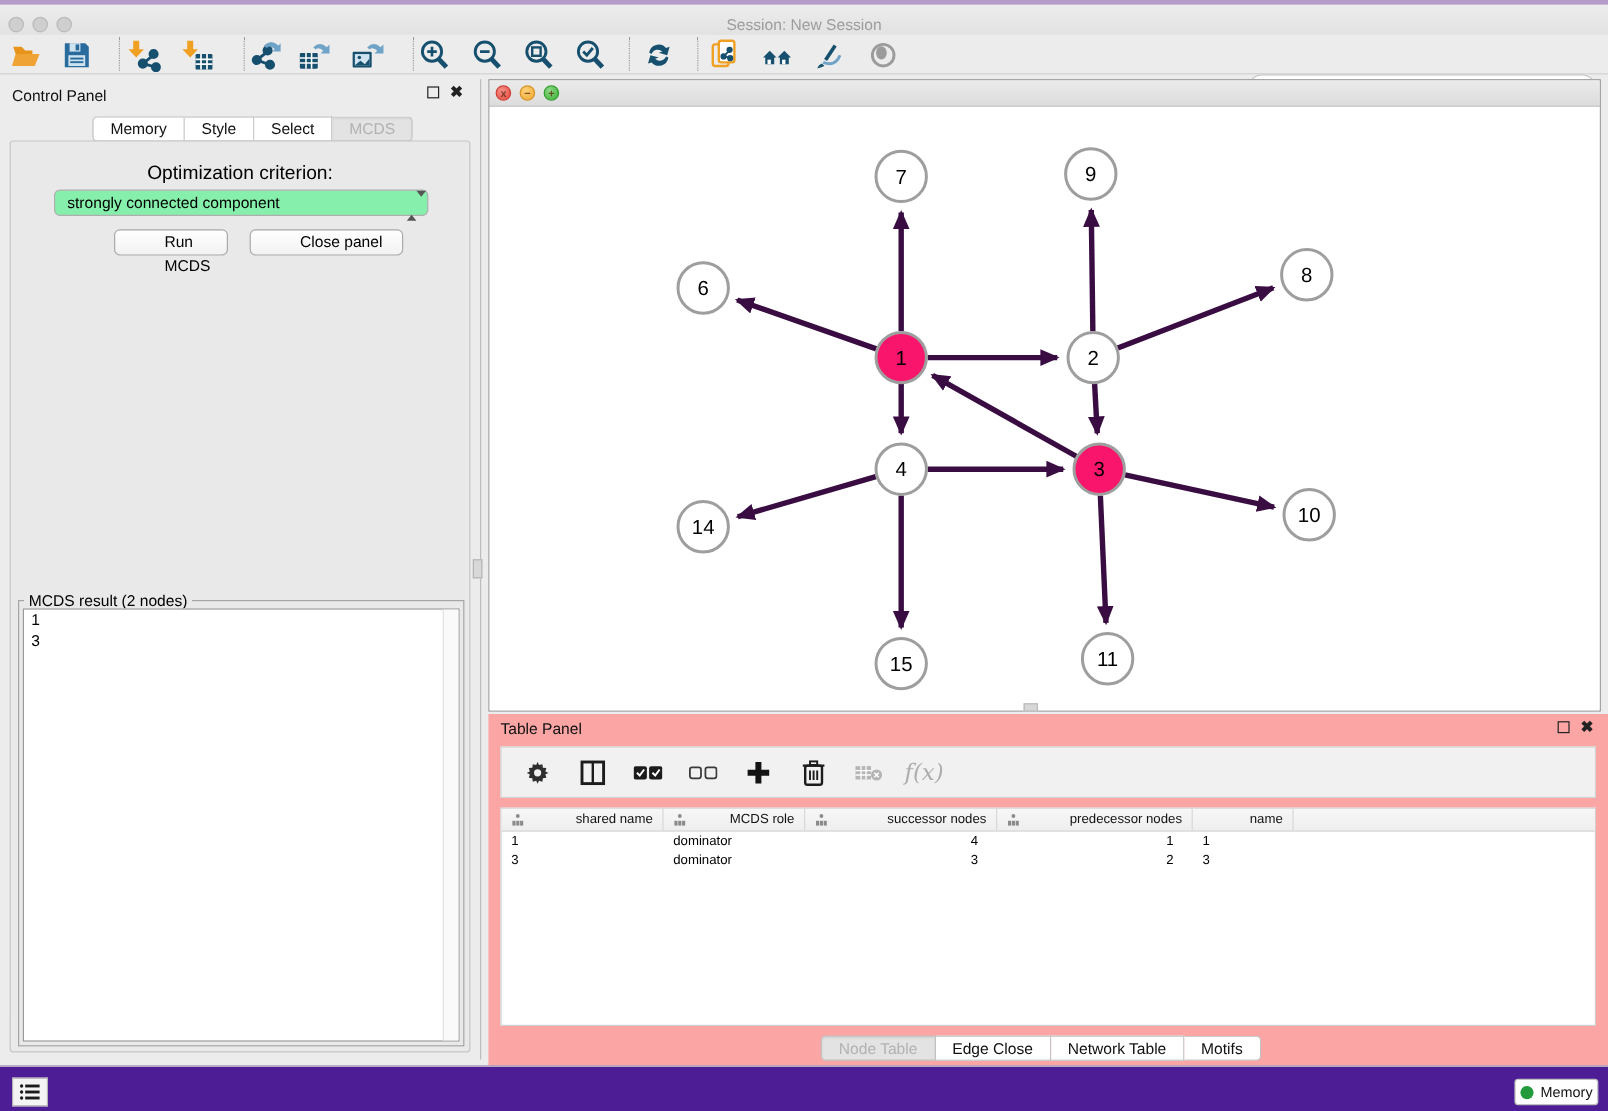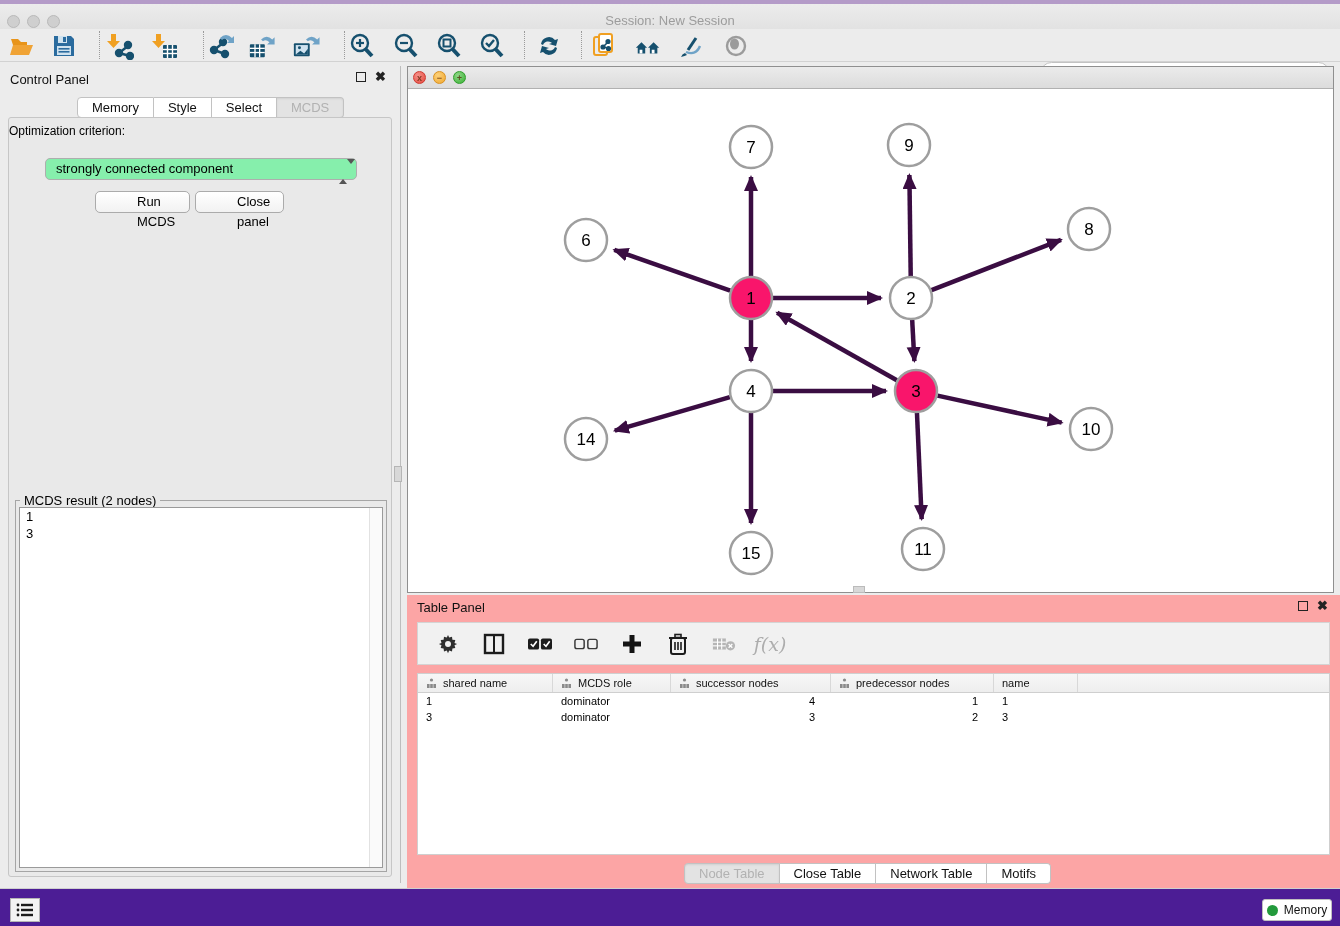--- a/index.html
+++ b/index.html
@@ -28,28 +28,28 @@
   #cp-btns { right:14px; }
   .float-box { width:10px; height:10px; border:1.5px solid #222; background:transparent; display:inline-block; }
   .close-x { font-size:13px; font-weight:bold; color:#222; line-height:10px; }
   .tabbar { position:absolute; display:flex; }
   #cp-tabs { left:77px; top:31px; }
   .tab { height:21px; padding:0 14px; font-size:13px; line-height:20px; background:#fff; border:1px solid #c2c2c2; border-left:none; color:#111; text-align:center; }
   .tab:first-child { border-left:1px solid #c2c2c2; border-radius:4px 0 0 4px; }
   .tab:last-child { border-radius:0 4px 4px 0; }
   .tab.selected { background:#e3e3e3; color:#b2b2b2; box-shadow:inset 0 1px 2px rgba(0,0,0,0.08); }
   #cp-content { position:absolute; left:8px; top:51px; width:384px; height:760px; background:#e9e9e9; border:1px solid #c6c6c6; border-radius:3px; }
-  #opt-label { position:absolute; left:0; top:6px; width:100%; font-size:12px; color:#000; }
+  #opt-label { position:absolute; left:0; top:18px; width:100%; text-align:center; font-size:16px; color:#000; }
   #criterion-select { position:absolute; left:36px; top:40px; width:312px; height:22px; background:#86efac; border:1px solid #aeaeae; border-radius:5px; font-size:13px; line-height:20px; padding-left:10px; color:#000; }
   .spinner { position:absolute; right:7px; top:3px; width:10px; height:16px; }
   .spin-up { width:0;height:0;border-left:4px solid transparent;border-right:4px solid transparent;border-bottom:5px solid #555; margin-bottom:3px; }
   .spin-dn { width:0;height:0;border-left:4px solid transparent;border-right:4px solid transparent;border-top:5px solid #555; }
   .aqua-btn { position:absolute; top:73px; height:22px; background:linear-gradient(#ffffff,#f2f2f2); border:1px solid #ababab; border-radius:5px; font-size:13px; text-align:left; line-height:20px; color:#000;padding-left:41px; }
   #run-btn { left:86px; width:95px; }
-  #closepanel-btn { left:186px; width:89px; }
+  #closepanel-btn { left:199px; width:128px; }
   #mcds-result { position:absolute; left:6px; top:382px; width:372px; height:372px; border:1px solid #a5a5a5; }
   #mcds-legend { position:absolute; left:4px; top:-8px; background:#e9e9e9; padding:0 4px; font-size:13px; color:#000; }
   #mcds-textarea { position:absolute; left:3px; top:6px; width:364px; height:361px; background:#fff; border:1px solid #9a9a9a; font-size:13px; color:#000; }
   .result-line { padding-left:6px; line-height:17px; }
   #mcds-scroll { position:absolute; right:0; top:0; width:13px; height:100%; background:#fafafa; border-left:1px solid #e2e2e2; }
 
   
   #net-window { left:407px; top:66px; width:927px; height:527px; border:1px solid #8f8f8f; background:#fff; }
   #net-titlebar { position:absolute; left:0; top:0; width:100%; height:22px; background:linear-gradient(#ebebeb,#dcdcdc); border-bottom:1px solid #b1b1b1; }
   #net-lights { position:absolute; left:5px; top:4px; display:flex; gap:7px; }
@@ -63,21 +63,21 @@
   #splitter-bottom { left:853px; top:586px; width:12px; height:7px; background:#d8d8d8; border:1px solid #bbb; }
 
   
   #table-panel { left:407px; top:595px; width:933px; height:293px; background:#fca5a5; }
   #tp-header { position:absolute; left:10px; top:5px; font-size:13px; color:#111; }
   #tp-btns { right:12px; }
   #tp-toolbar { position:absolute; left:10px; top:27px; width:913px; height:43px; background:#f1f1f1; border:1px solid #d4d4d4; display:flex; align-items:center; gap:22px; padding-left:18px; }
   #tp-table { position:absolute; left:10px; top:78px; width:913px; height:182px; background:#fff; border:1px solid #cfcfcf; font-size:11px; }
   #tp-table .hdr { display:flex; background:linear-gradient(#f7f7f7,#eee); border-bottom:1px solid #cfcfcf; height:19px; }
   .hcell { display:flex; align-items:center; gap:6px; padding-left:8px; border-right:1px solid #d8d8d8; color:#111; }
-  .hcell .hlabel { flex:1; text-align:left; padding-right:8px; }
+  .hcell .hlabel { flex:1; text-align:right; padding-right:8px; }
   .trow { display:flex; height:16px; line-height:16px; color:#000; }
   .tcell { padding:0 8px; overflow:hidden; white-space:nowrap; }
   .c0 { width:135px; } .c1 { width:118px; } .c2 { width:160px; } .c3 { width:163px; } .c4 { width:84px; }
   .num-right { text-align:right; padding-right:16px; }
   #tp-tabs { left:277px; top:268px; }
   .tp-icon { width:24px; height:24px; display:flex; align-items:center; justify-content:center; }
 
   
   #status-bar { left:0; top:888px; width:1340px; height:38px; background:#4c1d95; border-top:1px solid #cfcfcf; }
   #list-btn { position:absolute; left:10px; top:9px; width:30px; height:24px; background:#f4f4f4; border:1px solid #b5b5b5; display:flex; align-items:center; justify-content:center; }
@@ -466,21 +466,21 @@
         <div class="tcell c0">3</div>
         <div class="tcell c1">dominator</div>
         <div class="tcell c2 num-right">3</div>
         <div class="tcell c3 num-right">2</div>
         <div class="tcell c4">3</div>
       </div>
     </div>
 
     <div id="tp-tabs" class="tabbar">
       <div class="tab selected">Node Table</div>
-      <div class="tab">Close Table</div>
+      <div class="tab">Edge Close</div>
       <div class="tab">Network Table</div>
       <div class="tab">Motifs</div>
     </div>
   </div>
 
   <div id="status-bar" class="abs">
     <div id="list-btn">
       <svg width="18" height="16" viewBox="0 0 18 16">
           <g fill="#1c1c1c">
             <circle cx="2" cy="3" r="1.4"></circle>

